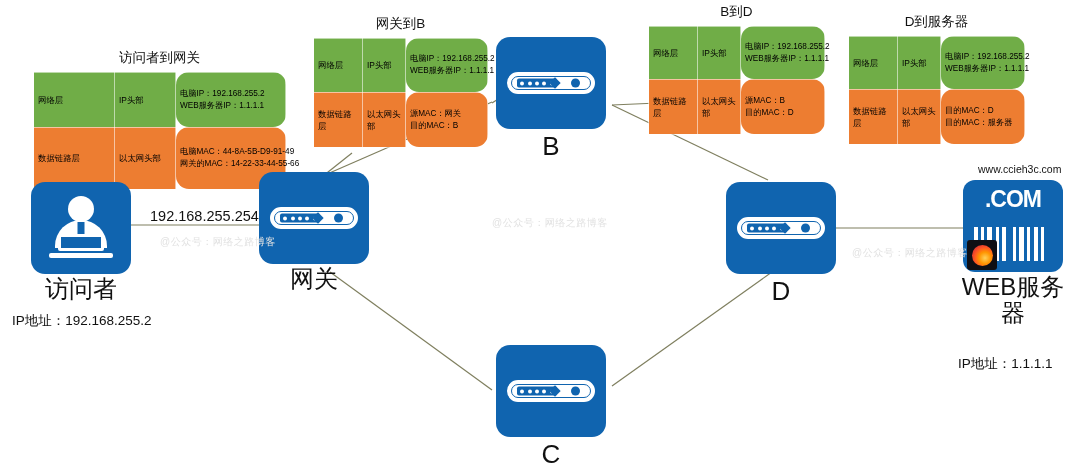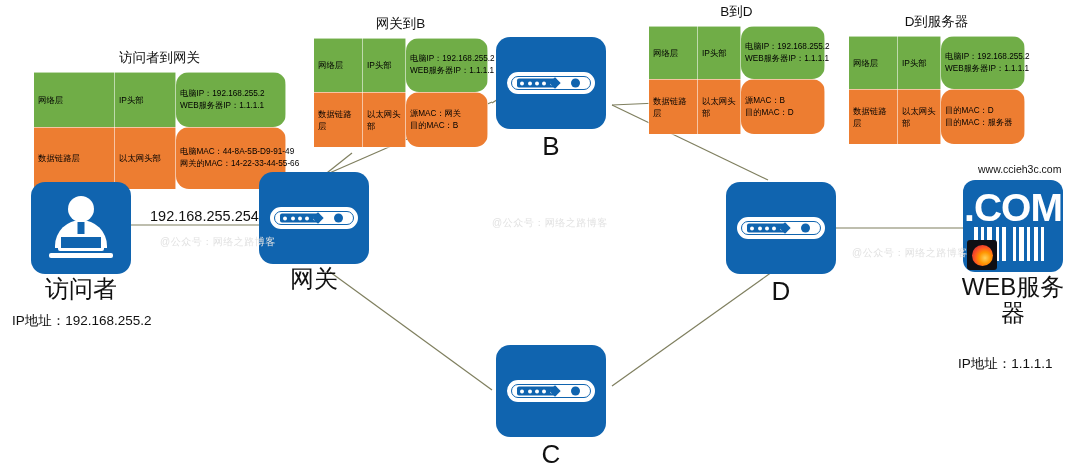--- a/index.html
+++ b/index.html
@@ -56,21 +56,21 @@
                 width:7px;height:22px;background:#1064af;}
   .visitor .lap{position:absolute;left:50%;top:52px;transform:translateX(-50%);
                 width:46px;height:17px;background:#1064af;border:3px solid #fff;
                 border-radius:2px;box-sizing:border-box;}
   .visitor .base{position:absolute;left:50%;top:71px;transform:translateX(-50%);
                  width:64px;height:5px;background:#fff;border-radius:2px;}
 
   
   .server{width:100px;height:92px;border-radius:12px;background:#1064af;position:relative;}
   .server .com{position:absolute;left:0;right:0;top:8px;text-align:center;color:#fff;
-               font-size:39px;font-weight:700;letter-spacing:-1px;line-height:1;}
+               font-size:23px;font-weight:700;letter-spacing:-1px;line-height:1;}
   .server .bcode{position:absolute;left:11px;right:11px;bottom:11px;height:34px;
                  display:flex;gap:0;align-items:stretch;}
   .server .bcode i{display:block;background:#fff;}
   .server .fx{position:absolute;left:4px;bottom:2px;width:30px;height:30px;background:#0f0f14;
               border-radius:3px;display:flex;align-items:center;justify-content:center;}
   .server .fx .globe{width:21px;height:21px;border-radius:50%;
        background:radial-gradient(circle at 62% 62%, #ffd05a 0%, #ff9500 32%, #ff5722 56%, #e33a2e 74%, #8e2aa8 100%);}
 
   .big-label{font-size:24px;color:#111;line-height:1.1;}
 

